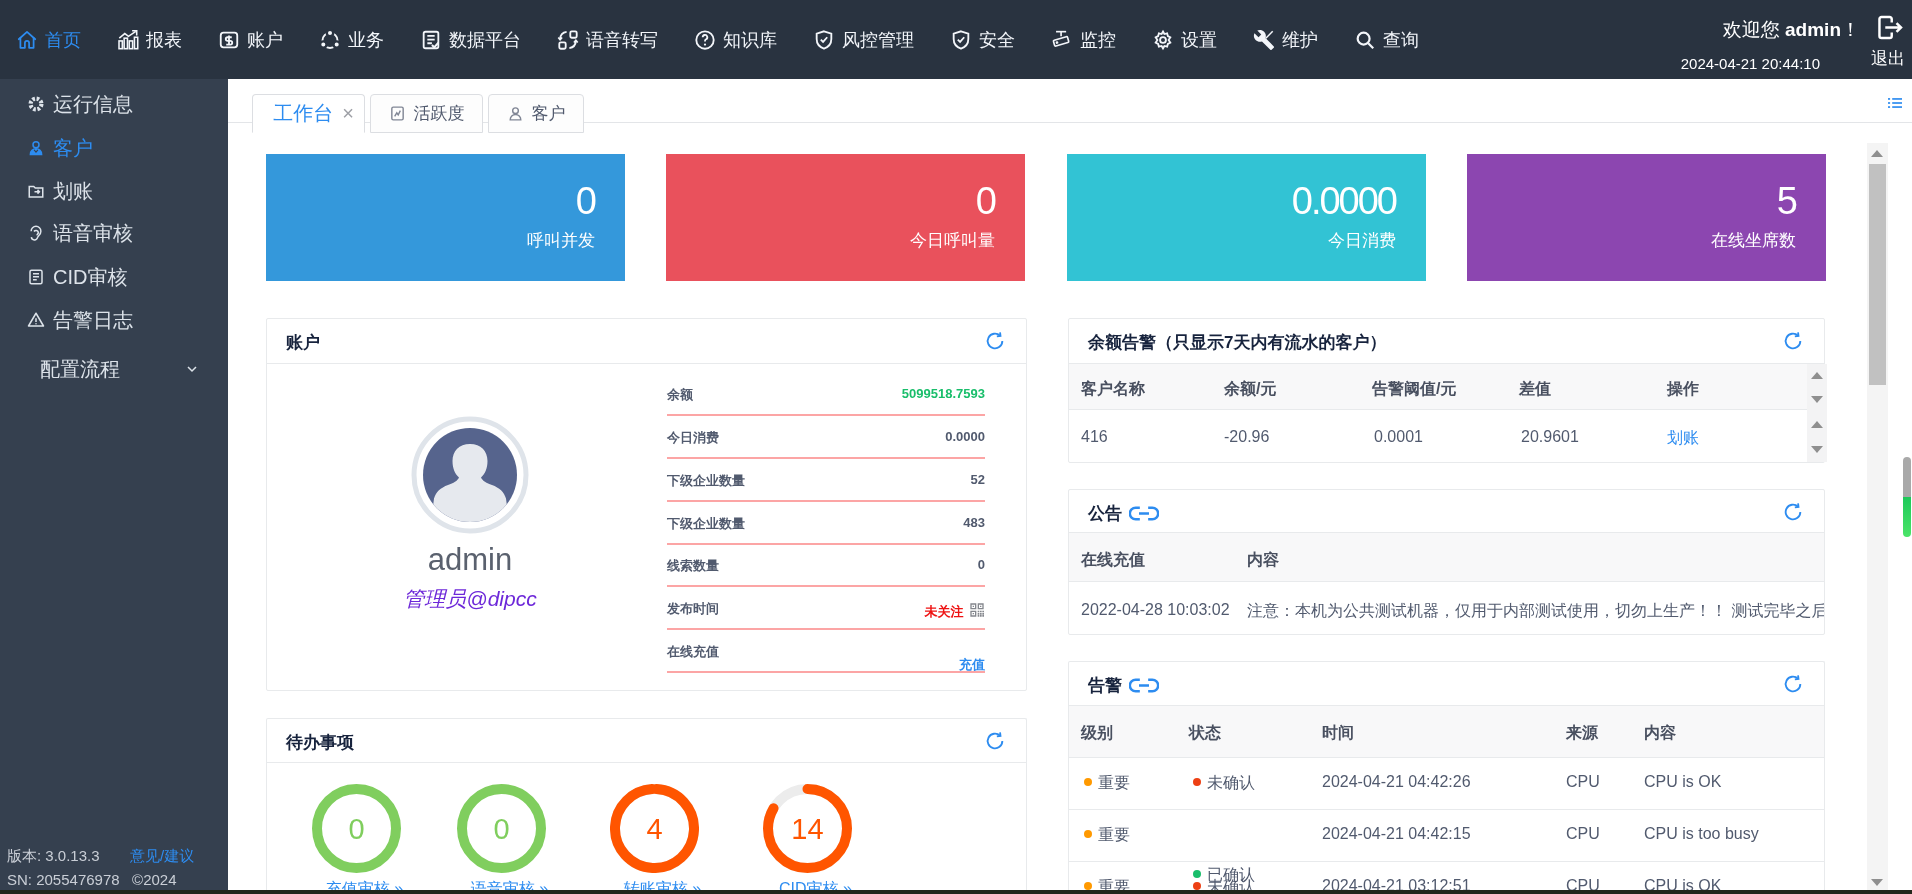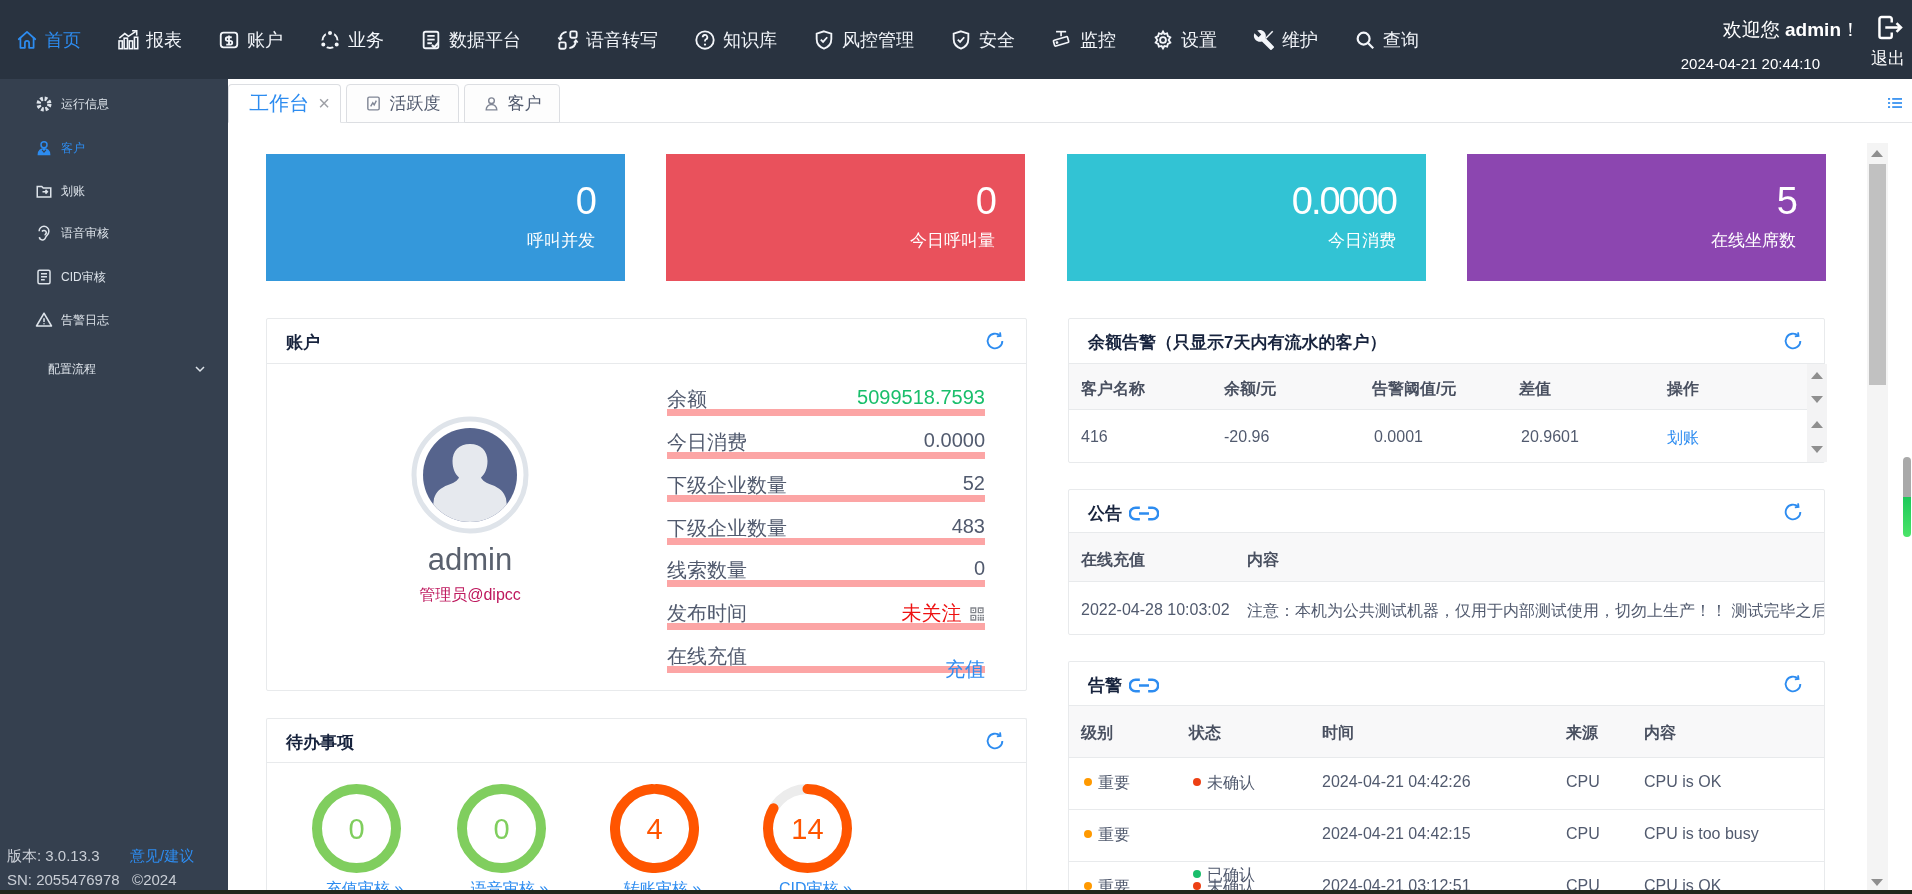--- a/index.html
+++ b/index.html
@@ -15,30 +15,30 @@
 .navitem svg { margin-right:7px; }
 .navitem.active { color:#2d8cf0; }
 #nav-right { position:absolute; right:0; top:0; height:79px; color:#fff; }
 #welcome { position:absolute; right:52px; top:17px; font-size:19px; white-space:nowrap; }
 #navtime { position:absolute; right:92px; top:55px; font-size:15px; white-space:nowrap; }
 #logout { position:absolute; right:2px; top:12px; width:44px; text-align:center; color:#fff; }
 #logout .txt { font-size:17px; margin-top:0px; }
 
 
 #side { position:absolute; left:0; top:79px; width:228px; height:815px; background:#35404f; }
-.menuitem { position:absolute; left:8px; width:228px; height:44px; color:#dde3ea; font-size:12px; display:flex; align-items:center; }
+.menuitem { position:absolute; left:0; width:228px; height:44px; color:#dde3ea; font-size:20px; display:flex; align-items:center; }
 .menuitem svg { margin-left:27px; margin-right:8px; flex:none; }
 .menuitem.active { color:#2d8cf0; }
 #side-bottom { position:absolute; left:0; top:0; width:228px; color:#c9ced6; font-size:15px; }
 #side-bottom .row { position:absolute; left:7px; white-space:nowrap; }
 #side-bottom a { color:#2d8cf0; text-decoration:none; }
 
 
 #tabbar { position:absolute; left:228px; top:79px; width:1684px; height:44px; background:#fff; border-bottom:1px solid #e3e5e8; }
-.tab { position:absolute; top:5px; height:39px; background:#fdfdfd; border:1px solid #dcdee2; border-radius:4px 4px 0 0; display:flex; align-items:center; justify-content:center; font-size:17px; color:#515a6e; }
+.tab { position:absolute; top:15px; height:39px; background:#fdfdfd; border:1px solid #dcdee2; border-radius:4px 4px 0 0; display:flex; align-items:center; justify-content:center; font-size:17px; color:#515a6e;margin-left:24px; }
 .tab.active { background:#fff; border-bottom:1px solid #fff; color:#2d8cf0; font-size:20px; }
 .tab .close { color:#9ea0a6; font-size:20px; margin-left:9px; font-weight:normal; }
 .tab svg { margin-right:8px; }
 #tablist-btn { position:absolute; right:10px; top:16px; }
 
 
 .statcard { position:absolute; top:154px; width:359px; height:127px; color:#fff; }
 .statcard .num { position:absolute; right:30px; top:26px; font-size:38px; letter-spacing:-2px; }
 .statcard .lbl { position:absolute; right:30px; top:75px; font-size:17px; }
 .card { position:absolute; background:#fff; border:1px solid #e8eaec; border-radius:2px; }
@@ -46,21 +46,21 @@
 .card .hd .t { position:absolute; left:19px; top:12px; font-size:17px; font-weight:bold; color:#17233d; }
 .card .hd .refresh { position:absolute; right:20px; top:11px; }
 
 
 .thead { position:absolute; background:#f8f8f9; font-weight:bold; color:#495060; font-size:16px; }
 .tcell { position:absolute; white-space:nowrap; }
 .trow { position:absolute; color:#515a6e; font-size:16px; }
 .dot { display:inline-block; width:8px; height:8px; border-radius:50%; margin-right:6px; position:relative; top:-2px; }
 
 
-.acrow { position:absolute; left:400px; width:318px; height:43px; border-bottom:7px solid #fca5a5; font-size:20px; color:#515a6e; }
+.acrow { position:absolute; left:400px; width:318px; height:43px; border-bottom:2px solid #fca5a5; font-size:13px; color:#515a6e;font-weight:bold; }
 .acrow .l { position:absolute; left:0; top:13px; }
 .acrow .r { position:absolute; right:0; top:13px; }
 
 
 #main-sb { position:absolute; left:1867px; top:143px; width:21px; height:751px; background:#f4f4f4; }
 #main-sb .thumb { position:absolute; left:2px; top:21px; width:17px; height:221px; background:#c1c1c1; }
 .tri-up { width:0; height:0; border-left:6px solid transparent; border-right:6px solid transparent; border-bottom:7px solid #8f8f8f; }
 .tri-down { width:0; height:0; border-left:6px solid transparent; border-right:6px solid transparent; border-top:7px solid #8f8f8f; }
 
 #tbl-sb { position:absolute; left:738px; top:45px; width:20px; bottom:0; background:#f3f3f4; }
@@ -245,21 +245,21 @@
       <circle cx="59" cy="59" r="56" fill="#ffffff" stroke="#dfe4ea" stroke-width="5"></circle>
       <circle cx="59" cy="59" r="47" fill="#56648d"></circle>
       <clipPath id="avclip">
           <circle cx="59" cy="59" r="47"></circle>
         </clipPath>
       <g clip-path="url(#avclip)" fill="#e6e9ee">
         <path d="M59 28 c-11 0-17.5 7-17.5 17 c0 7.5 2.5 13 6.5 16.5 c-1.5 3.5-5.5 5.5-11 7.5 c-7.5 2.8-12 7-14 13.5 l-3 23.5 h78 l-3-23.5 c-2-6.5-6.5-10.7-14-13.5 c-5.5-2-9.5-4-11-7.5 c4-3.5 6.5-9 6.5-16.5 c0-10-6.5-17-17.5-17 Z"></path>
       </g>
     </svg>
     <div class="abs" style="left:86px; top:223px; width:234px; text-align:center; font-size:31px; color:#5a616e;">admin</div>
-    <div class="abs" style="left:86px; top:266px; width:234px; text-align:center; font-size:16px; color:#be185d;">管理员@dipcc</div>
+    <div class="abs" style="left:86px; top:266px; width:234px; text-align:center; font-size:21px; color:#6d28d9;font-style:italic;">管理员@dipcc</div>
     <div class="acrow" style="top:54px;">
         <span class="l">余额</span>
         <span class="r" style="color:#19be6b;">5099518.7593</span>
       </div>
     <div class="acrow" style="top:97px;">
         <span class="l">今日消费</span>
         <span class="r">0.0000</span>
       </div>
     <div class="acrow" style="top:140px;">
         <span class="l">下级企业数量</span>

